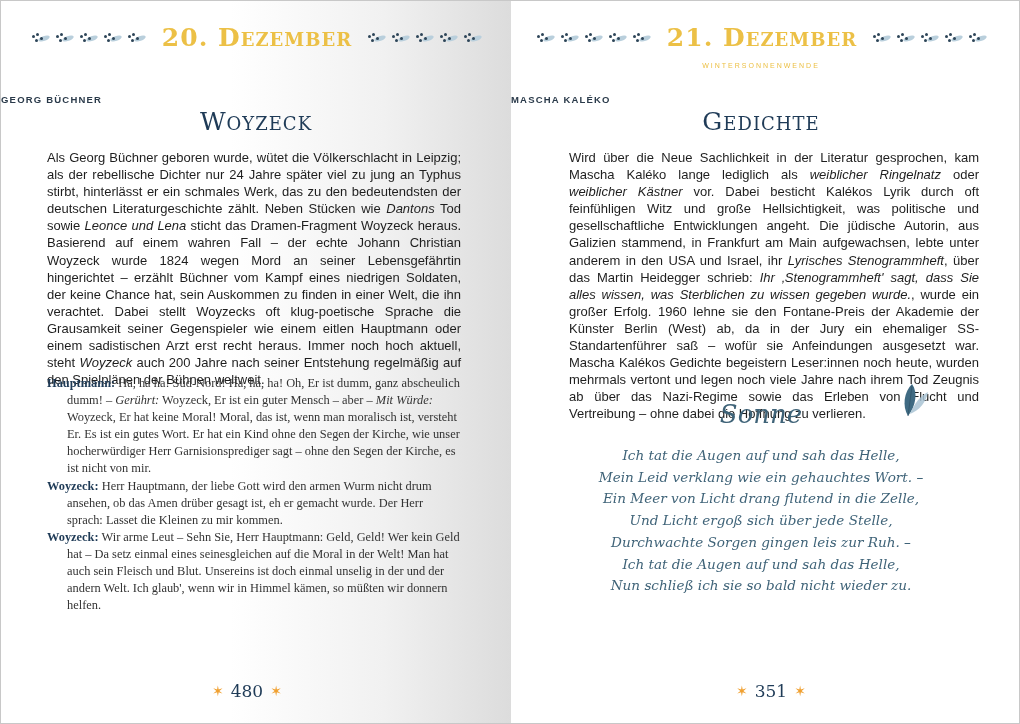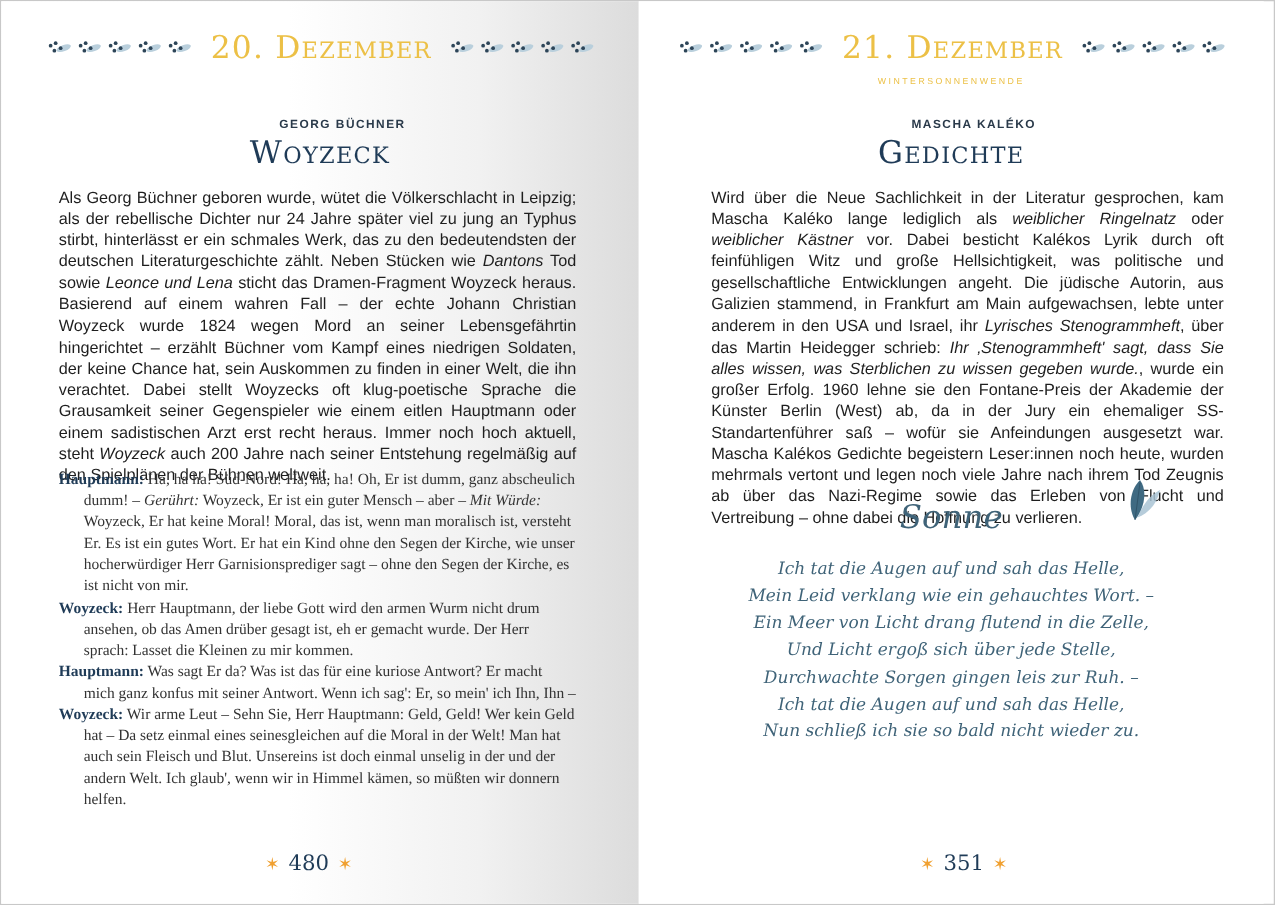--- a/index.html
+++ b/index.html
@@ -1,28 +1,28 @@
 <!DOCTYPE html>
 <html><head>
 <meta charset="utf-8">
 <style>
   html, body { margin:0; padding:0; }
   body { width:1020px; height:724px; overflow:hidden; background:#ffffff; position:relative; font-family:"Liberation Sans", sans-serif; }
   .spread { position:absolute; left:0; top:0; width:1020px; height:724px; border:1px solid #c8c8c8; box-sizing:border-box; }
   .page { position:absolute; top:0; height:722px; }
   .page-left { left:0; width:510px; background:linear-gradient(to right, #ffffff 0%, #ffffff 45%, #f1f1f1 75%, #dcdcdc 100%); }
   .page-right { left:510px; width:500px; background:#ffffff; }
-  .date-row { position:absolute; top:24px; left:2px; right:0; display:flex; align-items:center; justify-content:center; gap:14px; }
+  .date-row { position:absolute; top:24px; left:2px; right:0; display:flex; align-items:center; justify-content:center; gap:14px;font-weight:bold; }
   .ornament { display:flex; gap:2px; align-items:center; }
   .sprig { width:22px; height:12px; position:relative; }
   .sprig .leaf { position:absolute; width:12px; height:5px; border-radius:50%; background:#b9cfdc; transform:rotate(-20deg); left:8px; top:4px; }
   .sprig .dot { position:absolute; width:3px; height:3px; border-radius:50%; background:#2d4558; }
   .date-title { font-family:"DejaVu Serif", serif; color:#ecc046; font-size:25px; letter-spacing:1px; font-variant:small-caps; line-height:1; }
   .subtitle { position:absolute; top:61px; left:0; right:0; text-align:center; font-size:7px; letter-spacing:2px; color:#ecc046; text-transform:uppercase; }
-  .author { position:absolute; top:93px; left:0; right:0; text-align:center; font-size:9.5px; letter-spacing:1.2px; color:#2a3a4a; font-weight:bold;margin-left:36px; }
+  .author { position:absolute; top:93px; left:0; right:0; font-size:9.5px; letter-spacing:1.2px; color:#2a3a4a; font-weight:bold; }
   .work-title { position:absolute; top:106px; left:0; right:0; text-align:center; font-family:"DejaVu Serif", serif; font-size:25px; color:#1f3b57; font-variant:small-caps; letter-spacing:1px; }
   .body-text { position:absolute; top:148px; font-size:13px; line-height:17.1px; color:#1e1e1e; text-align:justify; }
   .page-left .body-text { left:46px; width:414px; }
   .page-right .body-text { left:58px; width:410px; }
   .drama { position:absolute; top:374px; left:46px; width:414px; font-family:"Liberation Serif", serif; font-size:12.4px; line-height:17.1px; color:#333; }
   .speech { padding-left:20px; text-indent:-20px; }
   .speaker { font-weight:bold; color:#1f3b57; }
   .poem-title { position:absolute; top:398px; left:0; right:0; text-align:center; font-family:"DejaVu Serif", serif; font-style:italic; font-size:26px; color:#3f6378; }
   .poem { position:absolute; top:444px; left:0; right:0; text-align:center; font-family:"DejaVu Serif", serif; font-style:italic; font-size:13.6px; line-height:21.7px; color:#3f6378; }
   .leaf-icon { position:absolute; left:899px; top:381px; }
@@ -114,21 +114,20 @@
             <span class="dot" style="left:10px;top:5px"></span>
           </div>
         </div>
     </div>
     <div class="author">GEORG BÜCHNER</div>
     <div class="work-title">Woyzeck</div>
     <div class="body-text"><span>Als Georg Büchner geboren wurde, wütet die Völkerschlacht in Leipzig; als der rebellische Dichter nur 24 Jahre später viel zu jung an Typhus stirbt, hinterlässt er ein schmales Werk, das zu den bedeutendsten der deutschen Literaturgeschichte zählt. Neben Stücken wie </span><i>Dantons</i><span> Tod sowie </span><i>Leonce und Lena</i><span> sticht das Dramen-Fragment Woyzeck heraus. Basierend auf einem wahren Fall – der echte Johann Christian Woyzeck wurde 1824 wegen Mord an seiner Lebensgefährtin hingerichtet – erzählt Büchner vom Kampf eines niedrigen Soldaten, der keine Chance hat, sein Auskommen zu finden in einer Welt, die ihn verachtet. Dabei stellt Woyzecks oft klug-poetische Sprache die Grausamkeit seiner Gegenspieler wie einem eitlen Hauptmann oder einem sadistischen Arzt erst recht heraus. Immer noch hoch aktuell, steht </span><i>Woyzeck</i><span> auch 200 Jahre nach seiner Entstehung regelmäßig auf den Spielplänen der Bühnen weltweit.</span></div>
     <div class="drama">
         <div class="speech"><span class="speaker">Hauptmann:</span><span> Ha, ha ha! Süd-Nord! Ha, ha, ha! Oh, Er ist dumm, ganz abscheulich dumm! – </span><i>Gerührt:</i><span> Woyzeck, Er ist ein guter Mensch – aber – </span><i>Mit Würde:</i><span> Woyzeck, Er hat keine Moral! Moral, das ist, wenn man moralisch ist, versteht Er. Es ist ein gutes Wort. Er hat ein Kind ohne den Segen der Kirche, wie unser hocherwürdiger Herr Garnisionsprediger sagt – ohne den Segen der Kirche, es ist nicht von mir.</span></div>
         <div class="speech"><span class="speaker">Woyzeck:</span><span> Herr Hauptmann, der liebe Gott wird den armen Wurm nicht drum ansehen, ob das Amen drüber gesagt ist, eh er gemacht wurde. Der Herr sprach: Lasset die Kleinen zu mir kommen.</span></div>
-        <div class="speech"><span class="speaker">Hauptmann:</span><span> Was sagt Er da? Was ist das für eine kuriose Antwort? Er macht mich ganz konfus mit seiner Antwort. Wenn ich sag': Er, so mein' ich Ihn, Ihn –</span></div>
         <div class="speech"><span class="speaker">Woyzeck:</span><span> Wir arme Leut – Sehn Sie, Herr Hauptmann: Geld, Geld! Wer kein Geld hat – Da setz einmal eines seinesgleichen auf die Moral in der Welt! Man hat auch sein Fleisch und Blut. Unsereins ist doch einmal unselig in der und der andern Welt. Ich glaub', wenn wir in Himmel kämen, so müßten wir donnern helfen.</span></div>
       </div>
     <div class="page-num">
       <span class="star">✶</span>
       <span>480</span>
       <span class="star">✶</span>
     </div>
   </div>
 
   <div class="page page-right">

